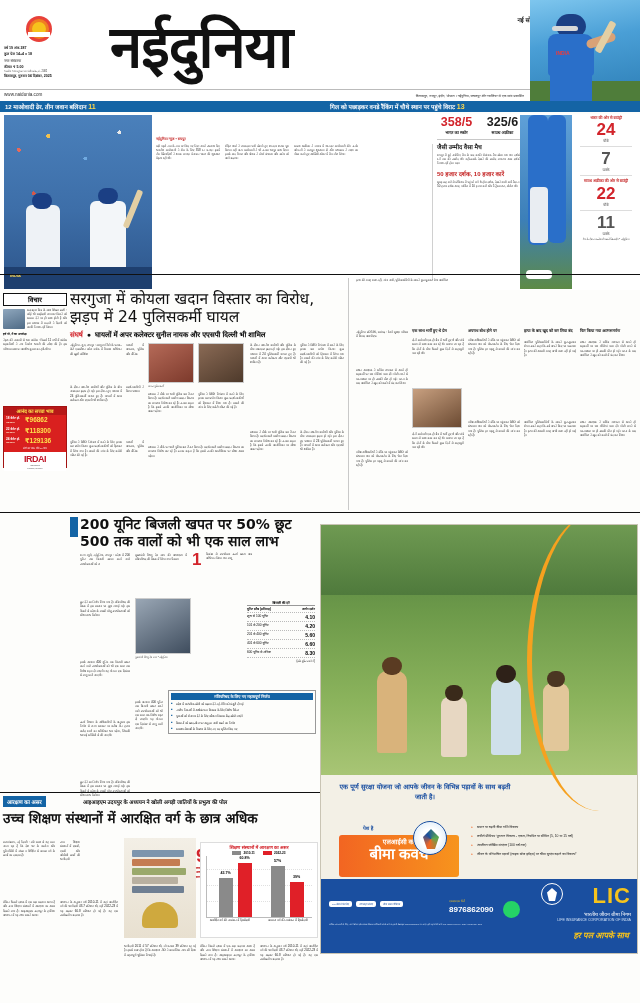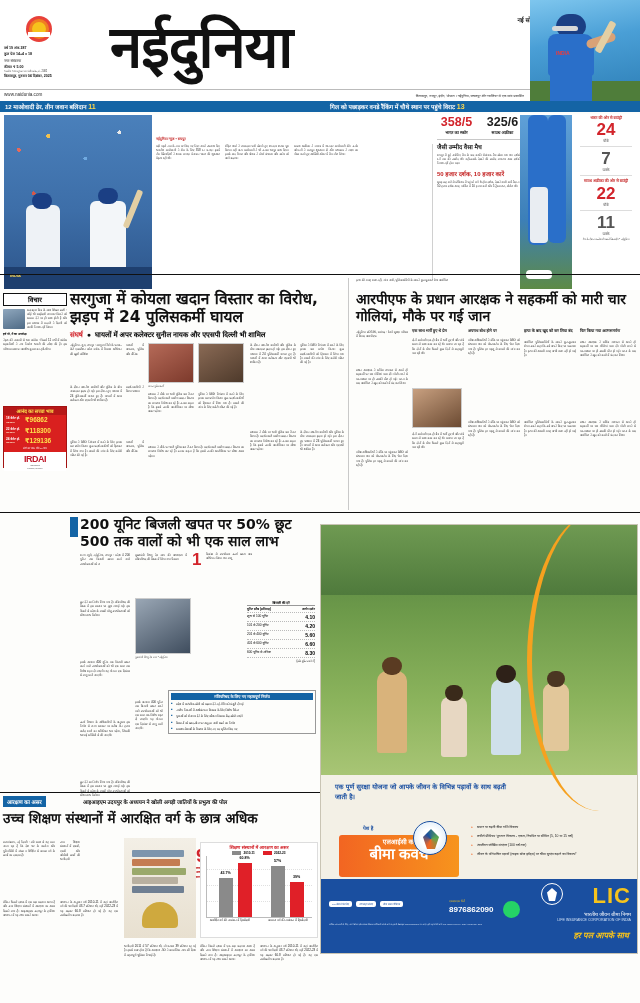--- a/index.html
+++ b/index.html
@@ -146,21 +146,21 @@
   .satrang .ttl { font-size:11px; font-weight:bold; text-align:center; line-height:1;
                   background:linear-gradient(90deg,#e8332f,#f07f22,#1464a5); -webkit-background-clip:text;
                   background-clip:text; color:transparent; }
   .satrang .sub { background:#f6c31c; font-size:2.8px; text-align:center; color:#333; }
   .satrang .body { display:flex; }
   .satrang .body .tx { width:34px; font-size:2.6px; line-height:1.4; padding:2px; }
   .satrang .body .im { width:28px; height:40px; background:linear-gradient(160deg,#6d4b8f,#2a2a52); }
 
   
   .mainhead { position:absolute; left:70px; top:291px; width:276px;
-              font-size:15.5px; font-weight:bold; line-height:1.15; color:#111; }
+              font-size:15.5px; font-weight:normal; line-height:1.15; color:#111; }
   .mainkick { position:absolute; left:70px; top:330px; width:276px; font-size:7px; font-weight:bold; }
   .mainkick .tag { color:#d2242b; }
   .righthead { position:absolute; left:356px; top:291px; width:282px;
                font-size:14px; font-weight:bold; line-height:1.2; color:#111; }
 
   
   .col { position:absolute; font-size:3px; line-height:1.45; text-align:justify; color:#222; }
 
   
   .thumb { position:absolute; border:0.5px solid #ccc; }
@@ -200,21 +200,21 @@
   .lic-img .p4 { position:absolute; left:222px; bottom:24px; width:26px; height:68px;
                  background:#e2c79a; border-radius:9px 9px 3px 3px; }
   .lic-img .p4:after{content:"";position:absolute;left:4px;top:-12px;width:18px;height:16px;background:#4b3622;border-radius:8px;}
   .lic-headline { position:absolute; left:12px; top:10px; width:230px; text-align:center;
                   font-size:9.5px; font-weight:bold; color:#fff; line-height:1.45;
                   text-shadow:0 1px 2px rgba(0,0,0,.55); }
   .lic-swoosh { position:absolute; right:-10px; top:-14px; width:120px; height:300px;
                 border-left:5px solid #f6a11f; border-radius:60% 0 0 60%/50% 0 0 50%;
                 box-shadow:-5px 0 0 #1a4fa0 inset; }
   .lic-sub { position:absolute; left:14px; top:258px; width:180px; font-size:6.5px;
-             font-weight:bold; color:#1a4fa0; line-height:1.5; }
+             font-weight:bold; color:#1a4fa0; line-height:1.5;text-align:center; }
   .lic-pesh { position:absolute; left:42px; top:300px; font-size:5px; font-weight:bold; color:#1a4fa0; }
   .lic-kavach { position:absolute; left:18px; top:310px; width:120px; height:42px;
                 background:linear-gradient(90deg,#f26522,#f7941d); border-radius:3px; text-align:center; }
   .lic-kavach .k1 { font-size:6.5px; font-weight:bold; color:#fff; margin-top:2px; }
   .lic-kavach .k2 { font-size:15px; font-weight:bold; color:#fff; line-height:1.05; }
   .lic-logo-circ { position:absolute; left:92px; top:296px; width:34px; height:34px; border-radius:50%;
                    background:radial-gradient(circle,#fff 40%,#cfe3f5 100%); border:1px solid #1a4fa0; }
   .lic-logo-circ:after { content:""; position:absolute; left:9px; top:7px; width:16px; height:20px;
                    background:conic-gradient(from 200deg,#f26522,#1a4fa0,#5aa84f,#f26522);
                    clip-path:polygon(50% 0,100% 40%,75% 100%,25% 100%,0 40%); }
@@ -452,21 +452,20 @@
   <div class="col" style="left:250px; top:343px; width:46px;">के दौरान स्थानीय ग्रामीणों और पुलिस के बीच जबरदस्त झड़प हो गई। इस दौरान हुए पथराव में 24 पुलिसकर्मी घायल हुए हैं। घायलों में अपर कलेक्टर और एएसपी भी शामिल हैं।</div>
   <div class="col" style="left:250px; top:430px; width:46px;">प्रशासन ने मौके पर भारी पुलिस बल तैनात किया है। प्रदर्शनकारी ग्रामीण खदान विस्तार का लगातार विरोध कर रहे हैं। उनका कहना है कि इससे उनकी आजीविका पर सीधा असर पड़ेगा।</div>
   <div class="col" style="left:300px; top:343px; width:44px;">पुलिस ने स्थिति नियंत्रण में करने के लिए हल्का बल प्रयोग किया। कुछ प्रदर्शनकारियों को हिरासत में लिया गया है। मामले की जांच के लिए कमेटी गठित की गई है।</div>
   <div class="col" style="left:300px; top:430px; width:44px;">के दौरान स्थानीय ग्रामीणों और पुलिस के बीच जबरदस्त झड़प हो गई। इस दौरान हुए पथराव में 24 पुलिसकर्मी घायल हुए हैं। घायलों में अपर कलेक्टर और एएसपी भी शामिल हैं।</div>
   <div class="col" style="left:70px; top:440px; width:52px;">पुलिस ने स्थिति नियंत्रण में करने के लिए हल्का बल प्रयोग किया। कुछ प्रदर्शनकारियों को हिरासत में लिया गया है। मामले की जांच के लिए कमेटी गठित की गई है।</div>
   <div class="col" style="left:126px; top:440px; width:18px;">घायलों में अफसर, पुलिस और सैनिक</div>
   <div class="col" style="left:148px; top:445px; width:96px;">प्रशासन ने मौके पर भारी पुलिस बल तैनात किया है। प्रदर्शनकारी ग्रामीण खदान विस्तार का लगातार विरोध कर रहे हैं। उनका कहना है कि इससे उनकी आजीविका पर सीधा असर पड़ेगा।</div>
 
   <div class="vrule" style="left:348px; top:278px; height:232px;"></div>
 
-  <div class="righthead hi">आरपीएफ के प्रधान आरक्षक ने सहकर्मी को मारी चार गोलियां, मौके पर गई जान</div>
   <div class="col" style="left:356px; top:330px; width:52px;">नईदुनिया प्रतिनिधि, सारंगढ़ : रेलवे सुरक्षा परिसर में विवाद आरपीएफ</div>
   <div class="col" style="left:356px; top:368px; width:52px;">प्रधान आरक्षक ने सर्विस रायफल से अपने ही सहकर्मी पर चार गोलियां चला दीं। गोली लगने से घटनास्थल पर ही उसकी मौत हो गई। घटना के बाद आरोपित ने खुद को कमरे में बंद कर लिया।</div>
 
   <div style="position:absolute;left:412px;top:328px;width:52px;font-size:4px;font-weight:bold;color:#111">एक साथ भर्ती हुए थे प्रेम</div>
   <div class="col" style="left:412px; top:338px; width:52px;">दोनों कर्मचारी एक ही बैच में भर्ती हुए थे और लंबे समय से साथ काम कर रहे थे। बताया जा रहा है कि दोनों के बीच पिछले कुछ दिनों से कहासुनी चल रही थी।</div>
 
   <div style="position:absolute;left:468px;top:328px;width:52px;font-size:4px;font-weight:bold;color:#111">अपराध बोध होने पर</div>
   <div class="col" style="left:468px; top:338px; width:52px;">वरिष्ठ अधिकारियों ने मौके पर पहुंचकर स्थिति को संभाला। शव को पोस्टमार्टम के लिए भेज दिया गया है। पुलिस हर पहलू से मामले की जांच कर रही है।</div>
 
   <div style="position:absolute;left:524px;top:328px;width:52px;font-size:4px;font-weight:bold;color:#111">हत्या के बाद खुद को कर लिया बंद</div>

